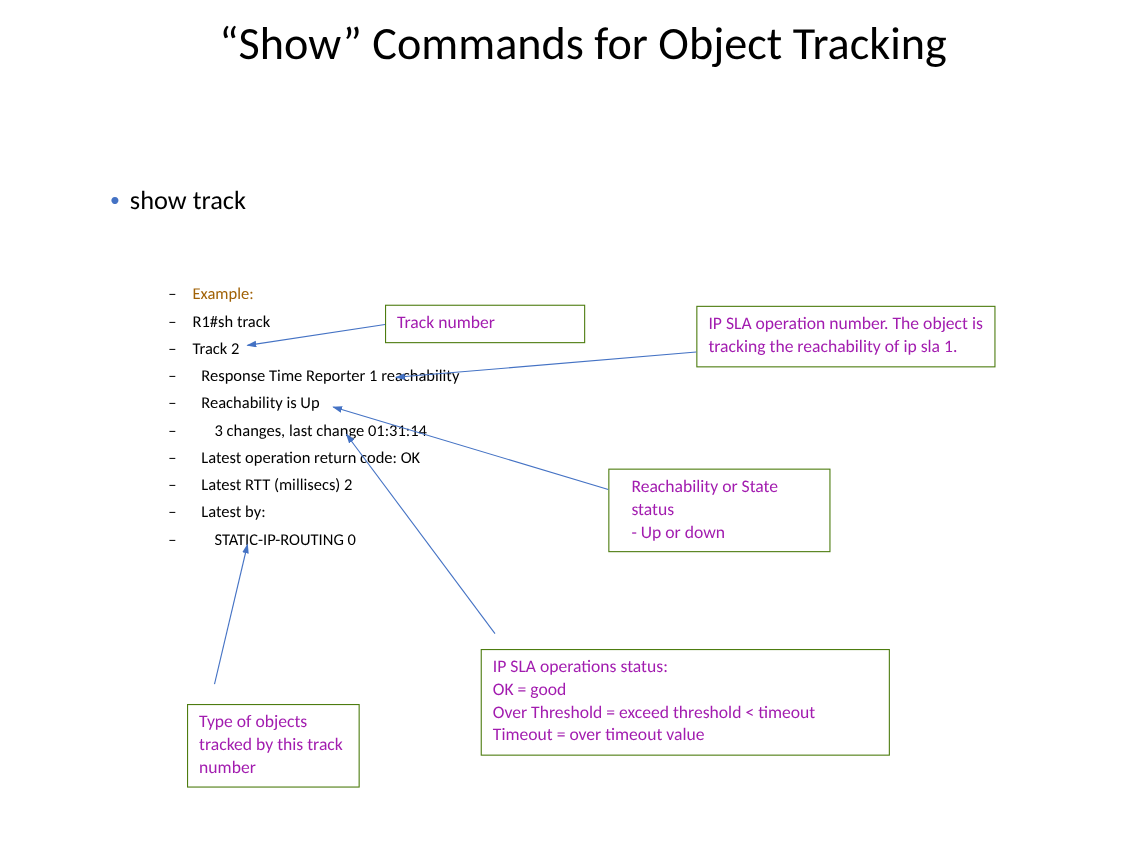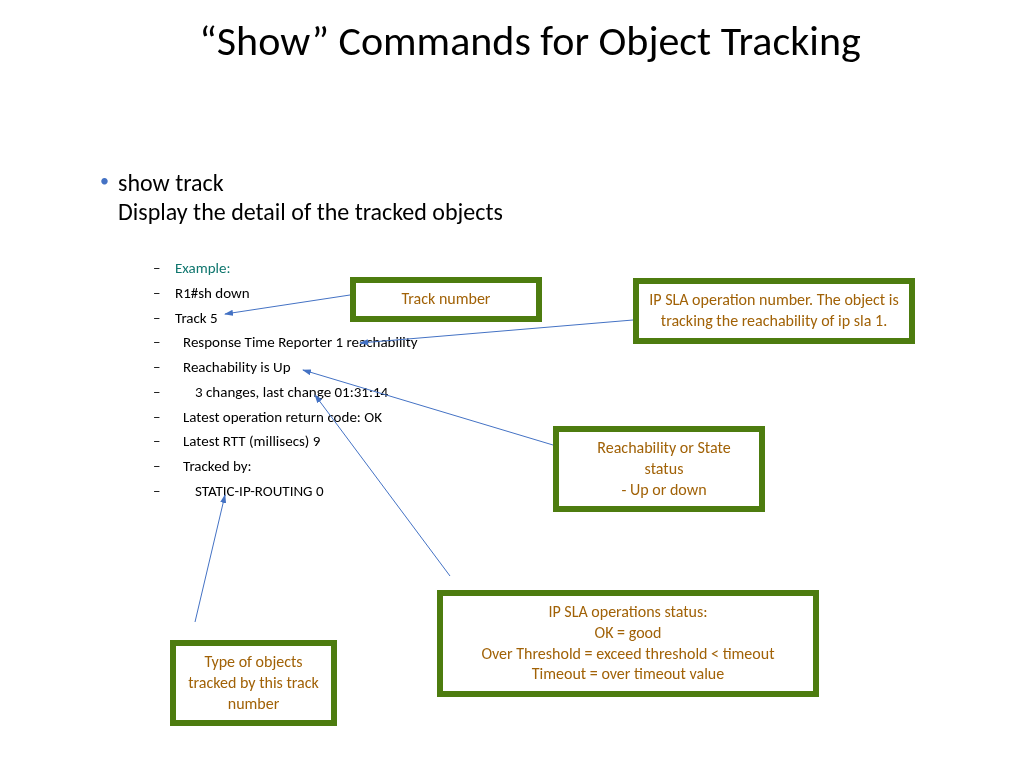--- a/index.html
+++ b/index.html
@@ -50,60 +50,58 @@
     line-height: 1.65;
   }
   .example-list .row {
     position: relative;
   }
   .example-list .dash {
     position: absolute;
     left: -22px;
     color: #000;
   }
-  .example-label { color: #0f766e; }
+  .example-label { color: #a16207; }
   .indent1 { padding-left: 8px; }
   .indent2 { padding-left: 20px; }
   .callout {
     position: absolute;
-    border: 6px solid #4d7c0f;
+    border: 1px solid #4d7c0f;
     background: #fff;
     font-size: 16px;
-    color: #a16207;
+    color: #a21caf;
     padding: 6px 10px;
     line-height: 1.3;
-    text-align: center;
   }
   svg.arrow {
     position: absolute;
     overflow: visible;
     pointer-events: none;
   }
 </style>
 </head>
 <body>
 
 <div class="title">“Show” Commands for Object Tracking</div>
 
 <div class="bullet-main">
   <span class="dot">•</span>
   <span class="cmd">show track</span><br>
-  <span class="desc">Display the detail of the tracked objects</span>
 </div>
 
 <div class="example-list">
   <div class="row"><span class="dash">–</span><span class="example-label">Example:</span></div>
-  <div class="row"><span class="dash">–</span><span>R1#sh down</span></div>
-  <div class="row"><span class="dash">–</span><span>Track 5</span></div>
+  <div class="row"><span class="dash">–</span><span>R1#sh track</span></div>
+  <div class="row"><span class="dash">–</span><span>Track 2</span></div>
   <div class="row"><span class="dash">–</span><span class="indent1">Response Time Reporter 1 reachability</span></div>
   <div class="row"><span class="dash">–</span><span class="indent1">Reachability is Up</span></div>
   <div class="row"><span class="dash">–</span><span class="indent2">3 changes, last change 01:31:14</span></div>
   <div class="row"><span class="dash">–</span><span class="indent1">Latest operation return code: OK</span></div>
-  <div class="row"><span class="dash">–</span><span class="indent1">Latest RTT (millisecs) 9</span></div>
-  <div class="row"><span class="dash">–</span><span class="indent1">Tracked by:</span></div>
+  <div class="row"><span class="dash">–</span><span class="indent1">Latest RTT (millisecs) 2</span></div>
+  <div class="row"><span class="dash">–</span><span class="indent1">Latest by:</span></div>
   <div class="row"><span class="dash">–</span><span class="indent2">STATIC-IP-ROUTING 0</span></div>
 </div>
 
 <div class="callout" style="left:350px; top:277px; width:160px;">Track number</div>
 
 <div class="callout" style="left:633px; top:278px; width:250px;">IP SLA operation number. The object is tracking the reachability of ip sla 1.</div>
 
 <div class="callout" style="left:553px; top:426px; width:170px; white-space:pre-line;padding-left:20px;">Reachability or State status
 - Up or down</div>
 

